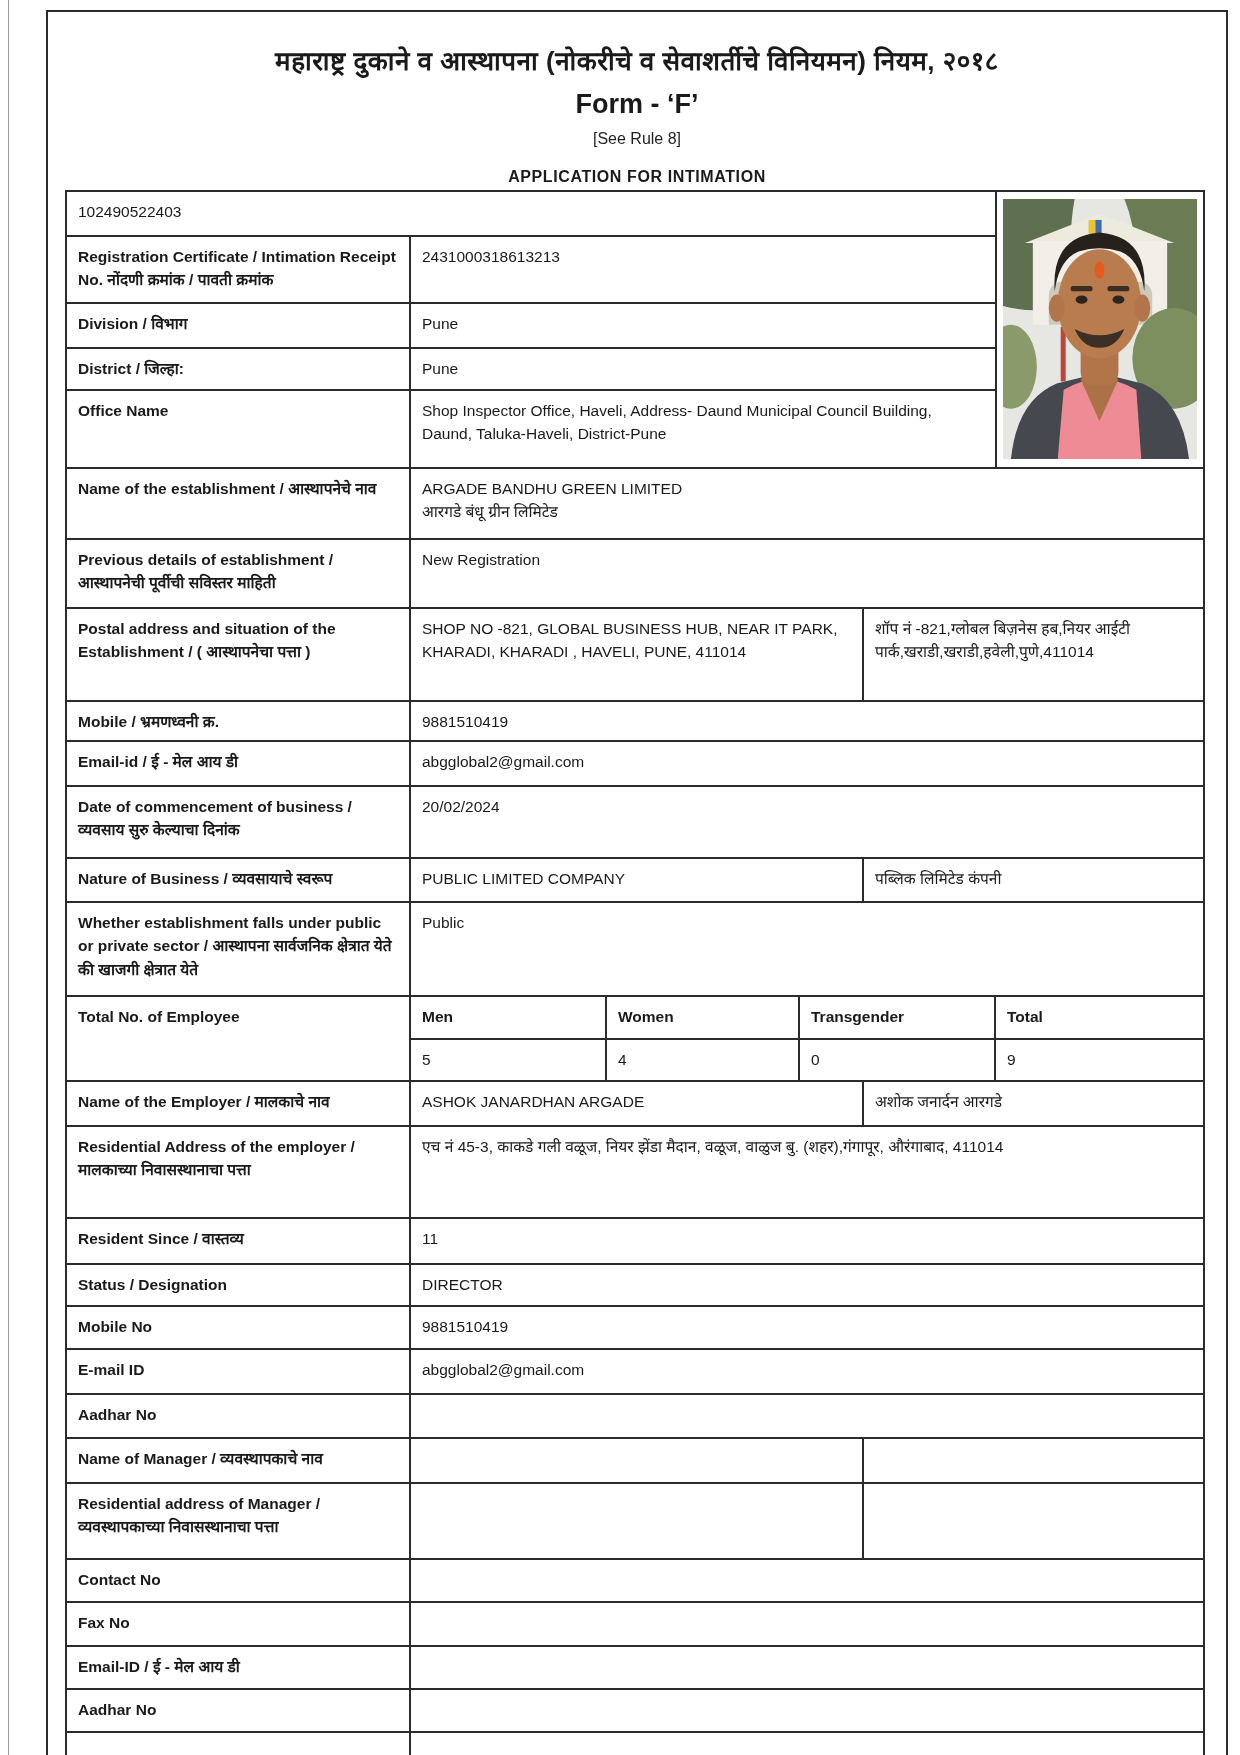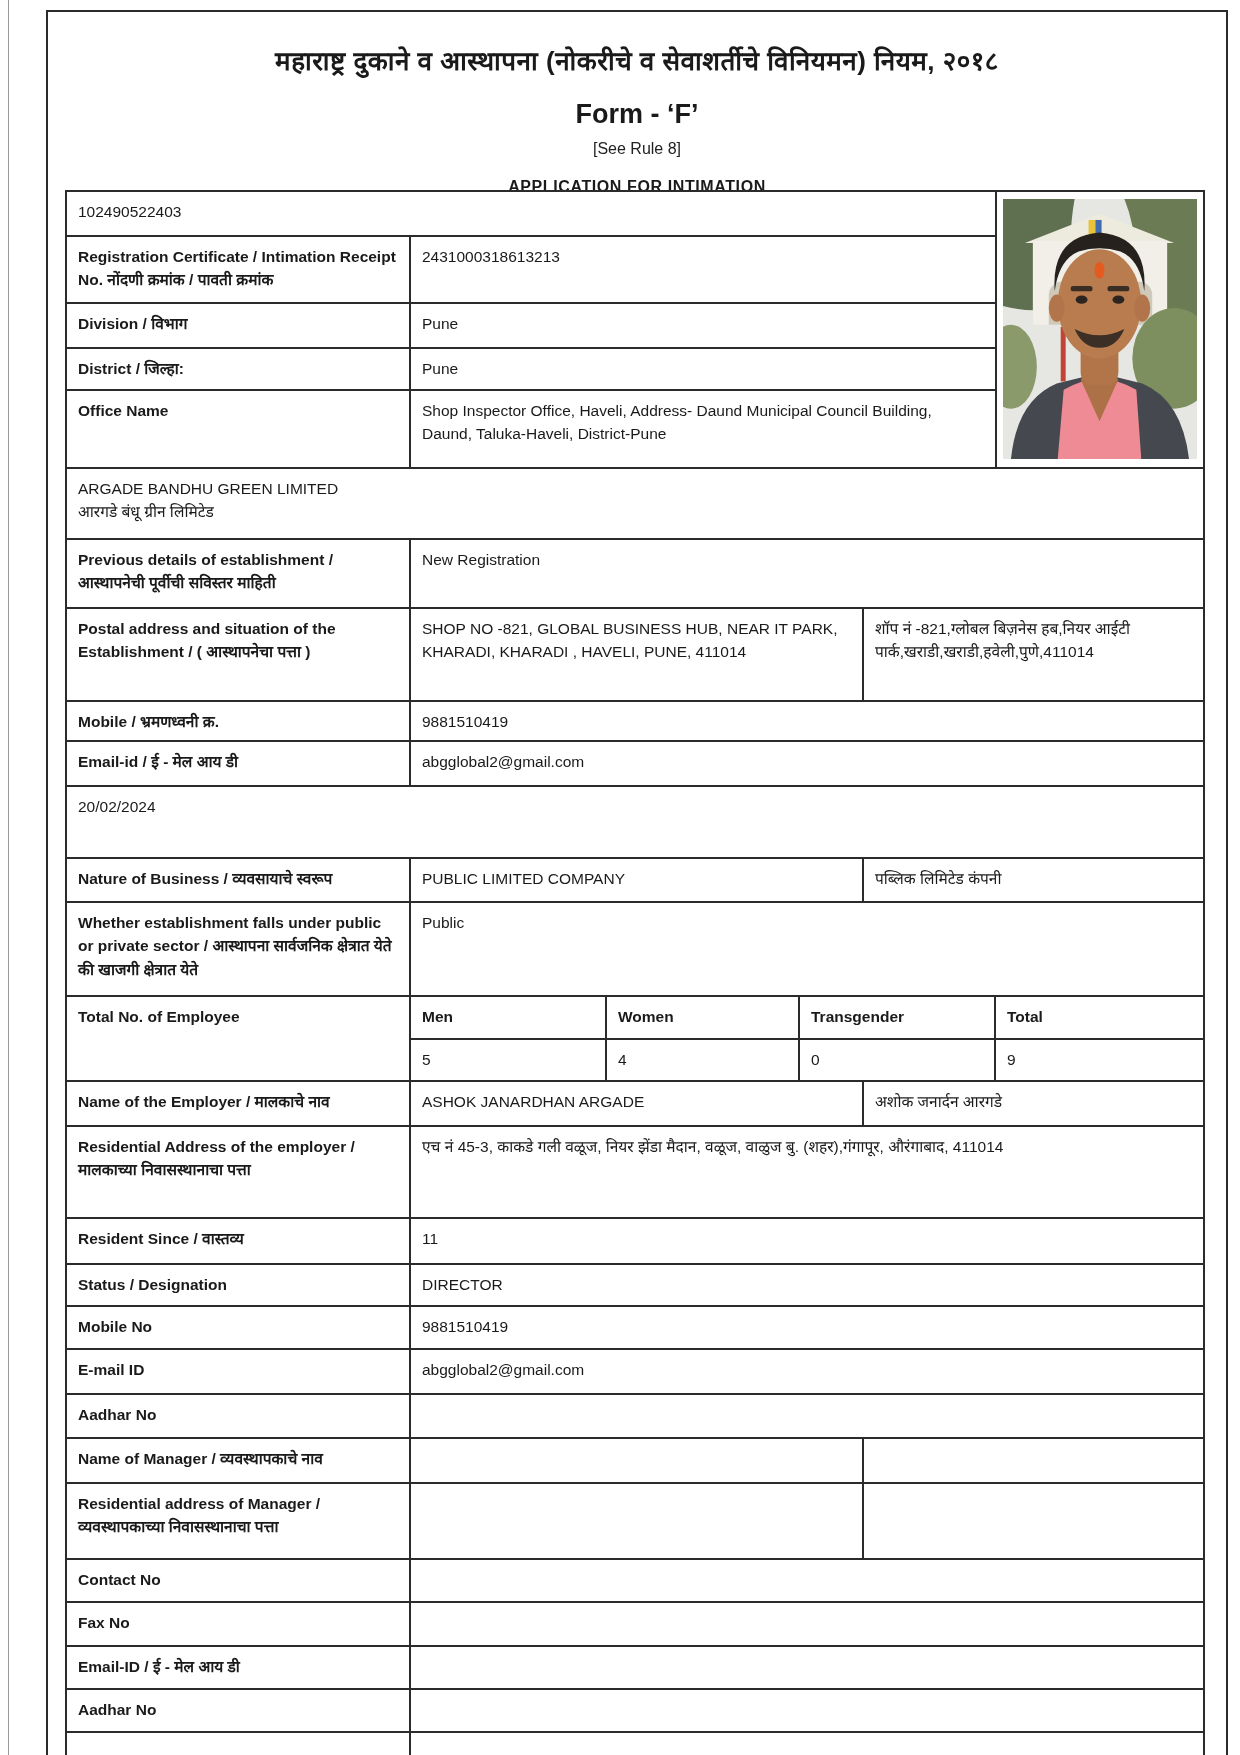--- a/index.html
+++ b/index.html
@@ -27,21 +27,21 @@
     margin-top: 30px;
     font-size: 26px;
     font-weight: bold;
     line-height: 38px;
     letter-spacing: 0.5px;
   }
   .form-line {
     font-size: 27px;
     font-weight: bold;
     line-height: 32px;
-    margin-top: 18px;
+    margin-top: 8px;
   }
   .rule-line {
     font-size: 16px;
     line-height: 20px;
     margin-top: 9px;
     color: #222222;
   }
   .heading {
     font-size: 16px;
     font-weight: bold;
@@ -158,20 +158,21 @@
           <rect x="105" y="83" width="22" height="5" rx="2.5" fill="#3a2e24"></rect>
           <ellipse cx="79" cy="96" rx="6" ry="4" fill="#2c241e"></ellipse>
           <ellipse cx="116" cy="96" rx="6" ry="4" fill="#2c241e"></ellipse>
           <ellipse cx="97" cy="68" rx="5" ry="8" fill="#e55a1e"></ellipse>
           <path d="M72 124 Q97 136 122 124 Q114 142 97 142 Q80 142 72 124 Z" fill="#3c2f25"></path>
         </svg>
       </div>
     </div>
 
     <div class="row" style="height:71px">
+      <div class="cell label">Name of the establishment / आस्थापनेचे नाव</div>
       <div class="cell value">
         <div>ARGADE BANDHU GREEN LIMITED</div>
         <div>आरगडे बंधू ग्रीन लिमिटेड</div>
       </div>
     </div>
 
     <div class="row" style="height:69px">
       <div class="cell label">Previous details of establishment / आस्थापनेची पूर्वीची सविस्तर माहिती</div>
       <div class="cell value">New Registration</div>
     </div>
@@ -186,20 +187,21 @@
       <div class="cell label">Mobile / भ्रमणध्वनी क्र.</div>
       <div class="cell value">9881510419</div>
     </div>
 
     <div class="row" style="height:45px">
       <div class="cell label">Email-id / ई - मेल आय डी</div>
       <div class="cell value">abgglobal2@gmail.com</div>
     </div>
 
     <div class="row" style="height:72px">
+      <div class="cell label">Date of commencement of business / व्यवसाय सुरु केल्याचा दिनांक</div>
       <div class="cell value">20/02/2024</div>
     </div>
 
     <div class="row" style="height:44px">
       <div class="cell label">Nature of Business / व्यवसायाचे स्वरूप</div>
       <div class="cell value ven">PUBLIC LIMITED COMPANY</div>
       <div class="cell vmr">पब्लिक लिमिटेड कंपनी</div>
     </div>
 
     <div class="row" style="height:94px">

